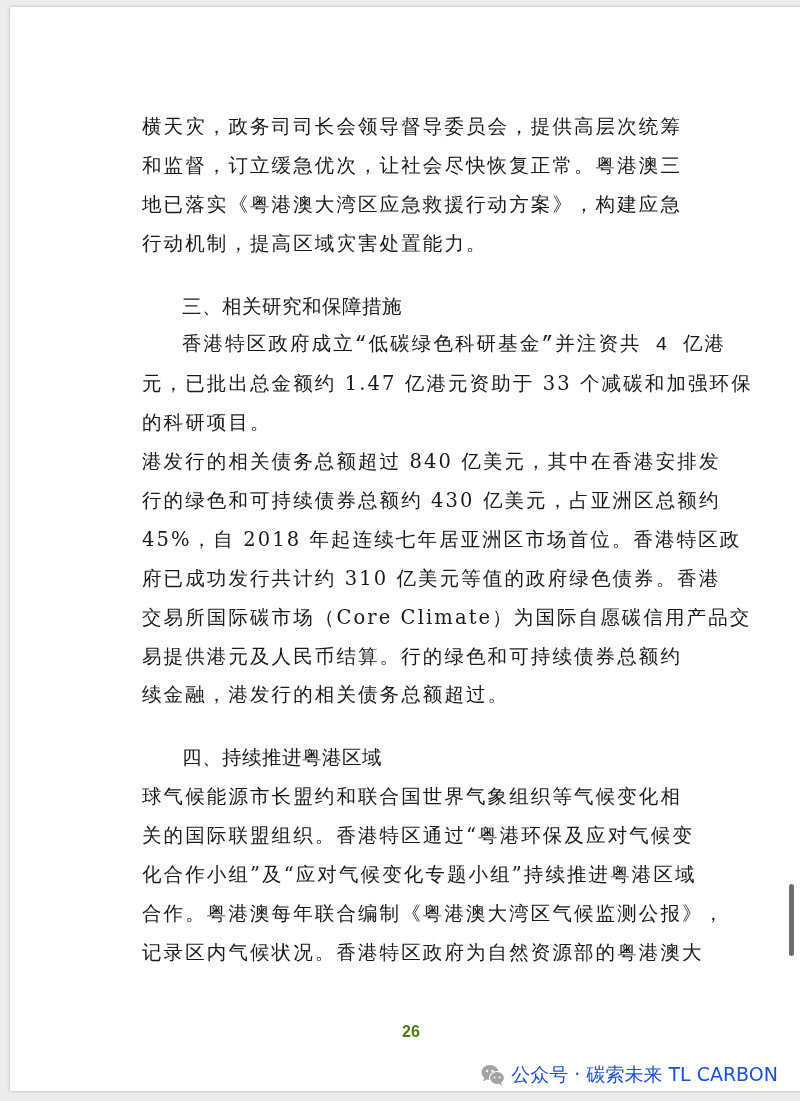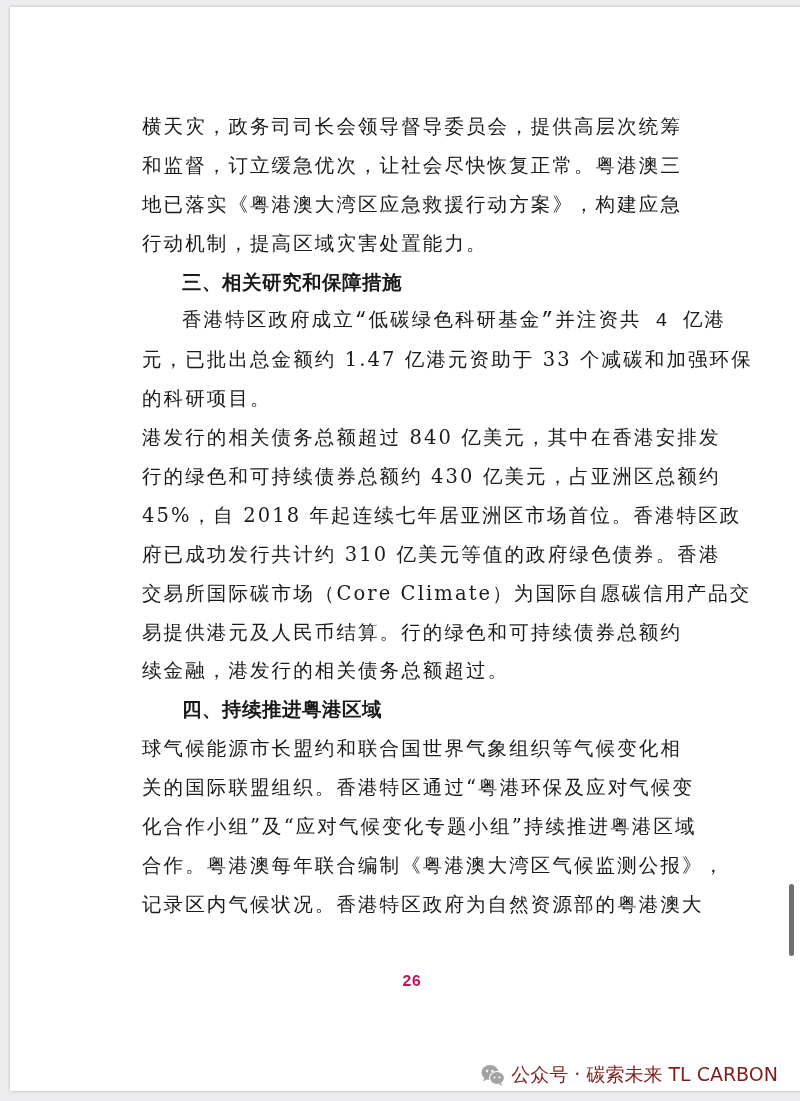--- a/index.html
+++ b/index.html
@@ -20,31 +20,31 @@
       color: #1a1a1a;
     }
     .line {
       height: 38.9px; line-height: 38.9px;
       font-size: 19.5px; letter-spacing: 2.1px;
       white-space: nowrap;
     }
     .indent { padding-left: 40px; font-family: Liberation Mono, monospace; }
     .heading {
       font-family: "DejaVu Sans", "Liberation Sans", sans-serif;
-      font-weight: bold; letter-spacing: 0.5px;
+      font-weight: normal; letter-spacing: 0.5px; margin-top: 24px;
     }
     .page-number {
-      position: absolute; left: 392px; top: 966px;
-      font-size: 16px; font-weight: bold; color: #be185d;
-      font-family: Liberation Mono, monospace;
+      position: absolute; left: 392px; top: 1016px;
+      font-size: 16px; font-weight: bold; color: #4d7c0f;
+      font-family: Liberation Sans, sans-serif;
     }
     .watermark {
       position: absolute; right: 26px; top: 1055px;
       display: flex; align-items: center; gap: 6px;
-      color: #7f1d1d; font-size: 19px;
+      color: #1d4ed8; font-size: 19px;
       font-family: "DejaVu Sans", "Liberation Sans", sans-serif;
     }
     .wechat-icon { width: 24px; height: 22px; display: inline-block; }
     .scrollbar {
       position: absolute; left: 789px; top: 884px;
       width: 5px; height: 72px; border-radius: 3px;
       background: #6e6e6e;
     }
   </style>
 </head>

